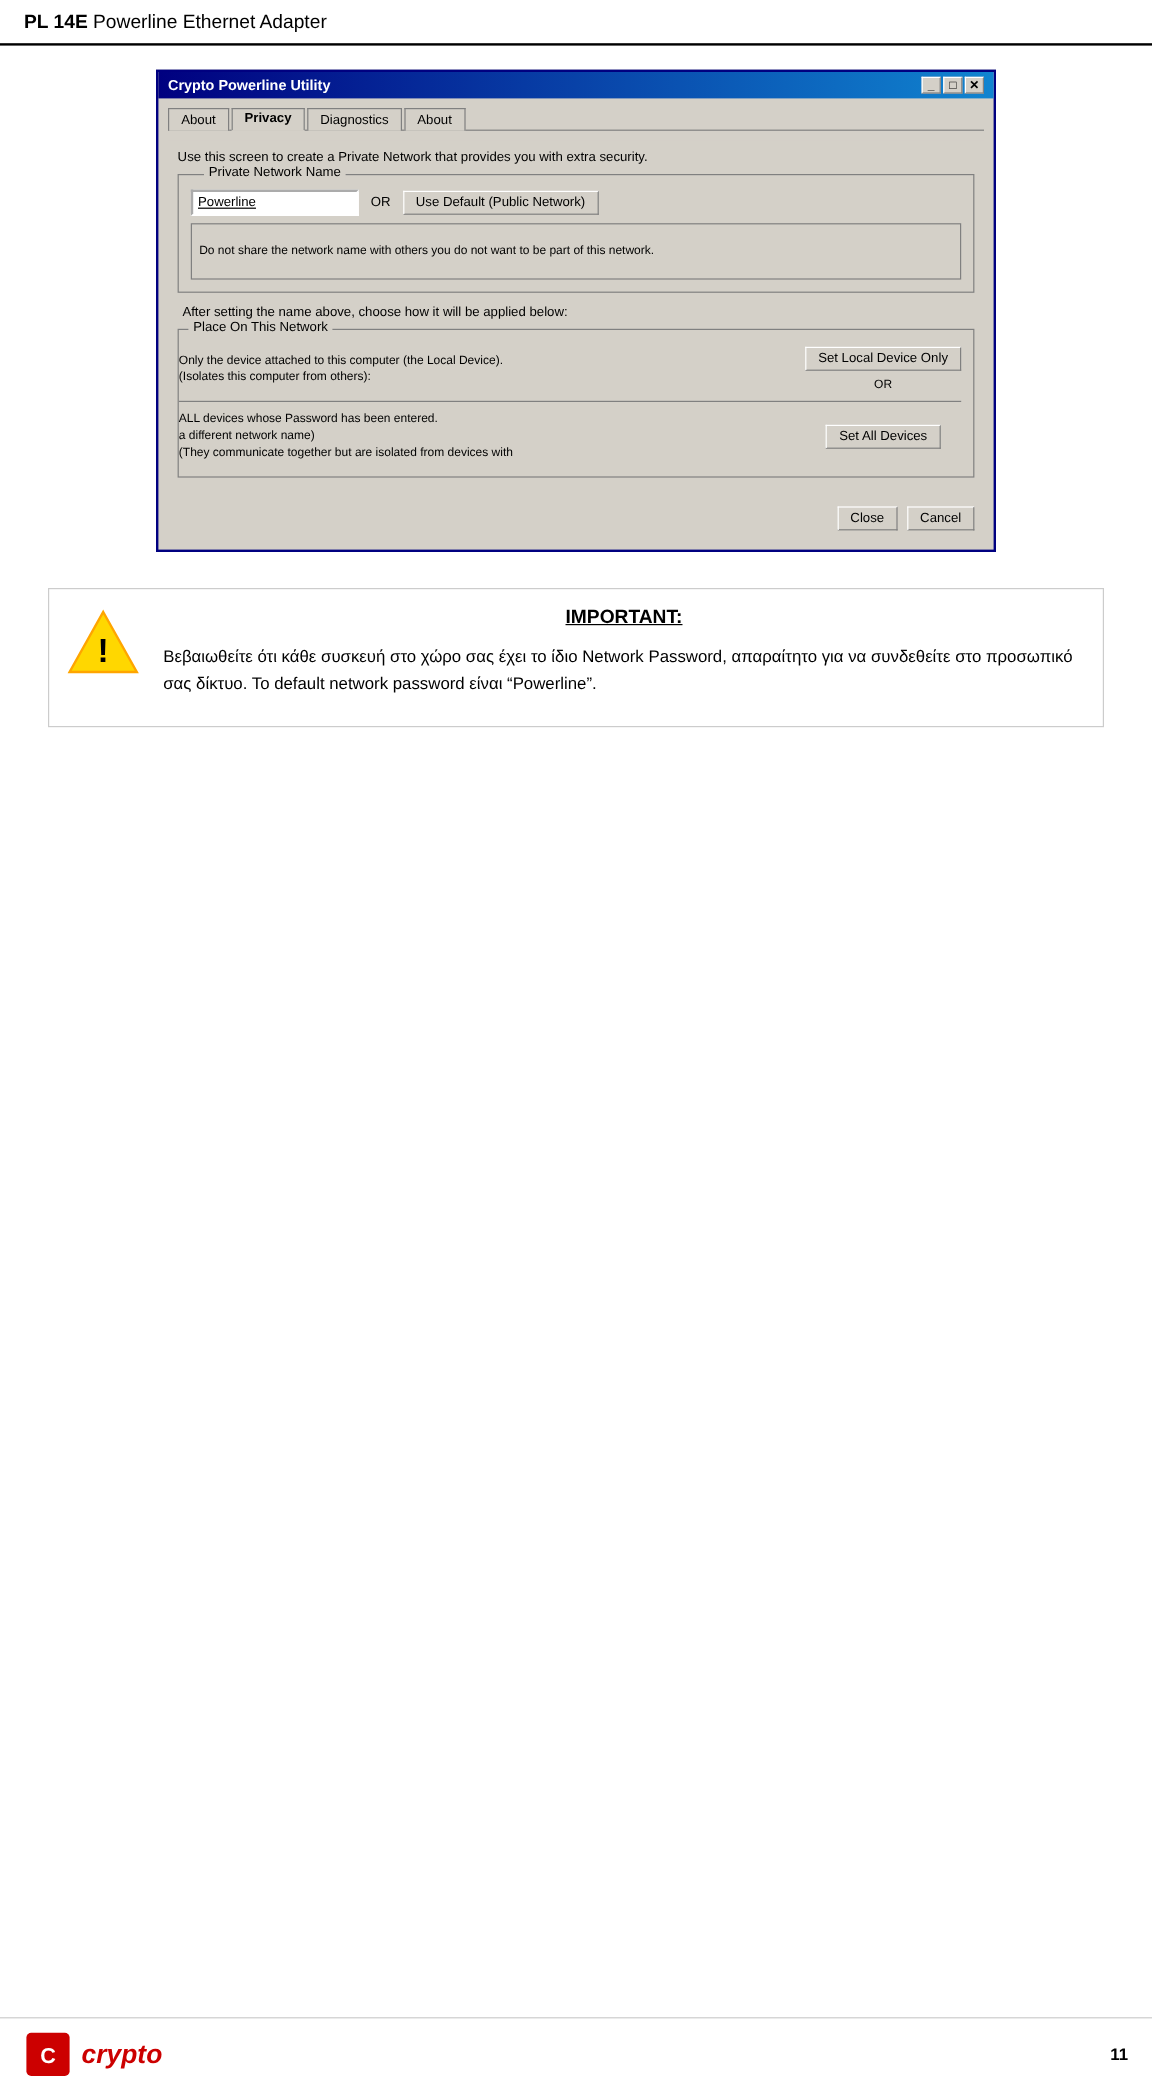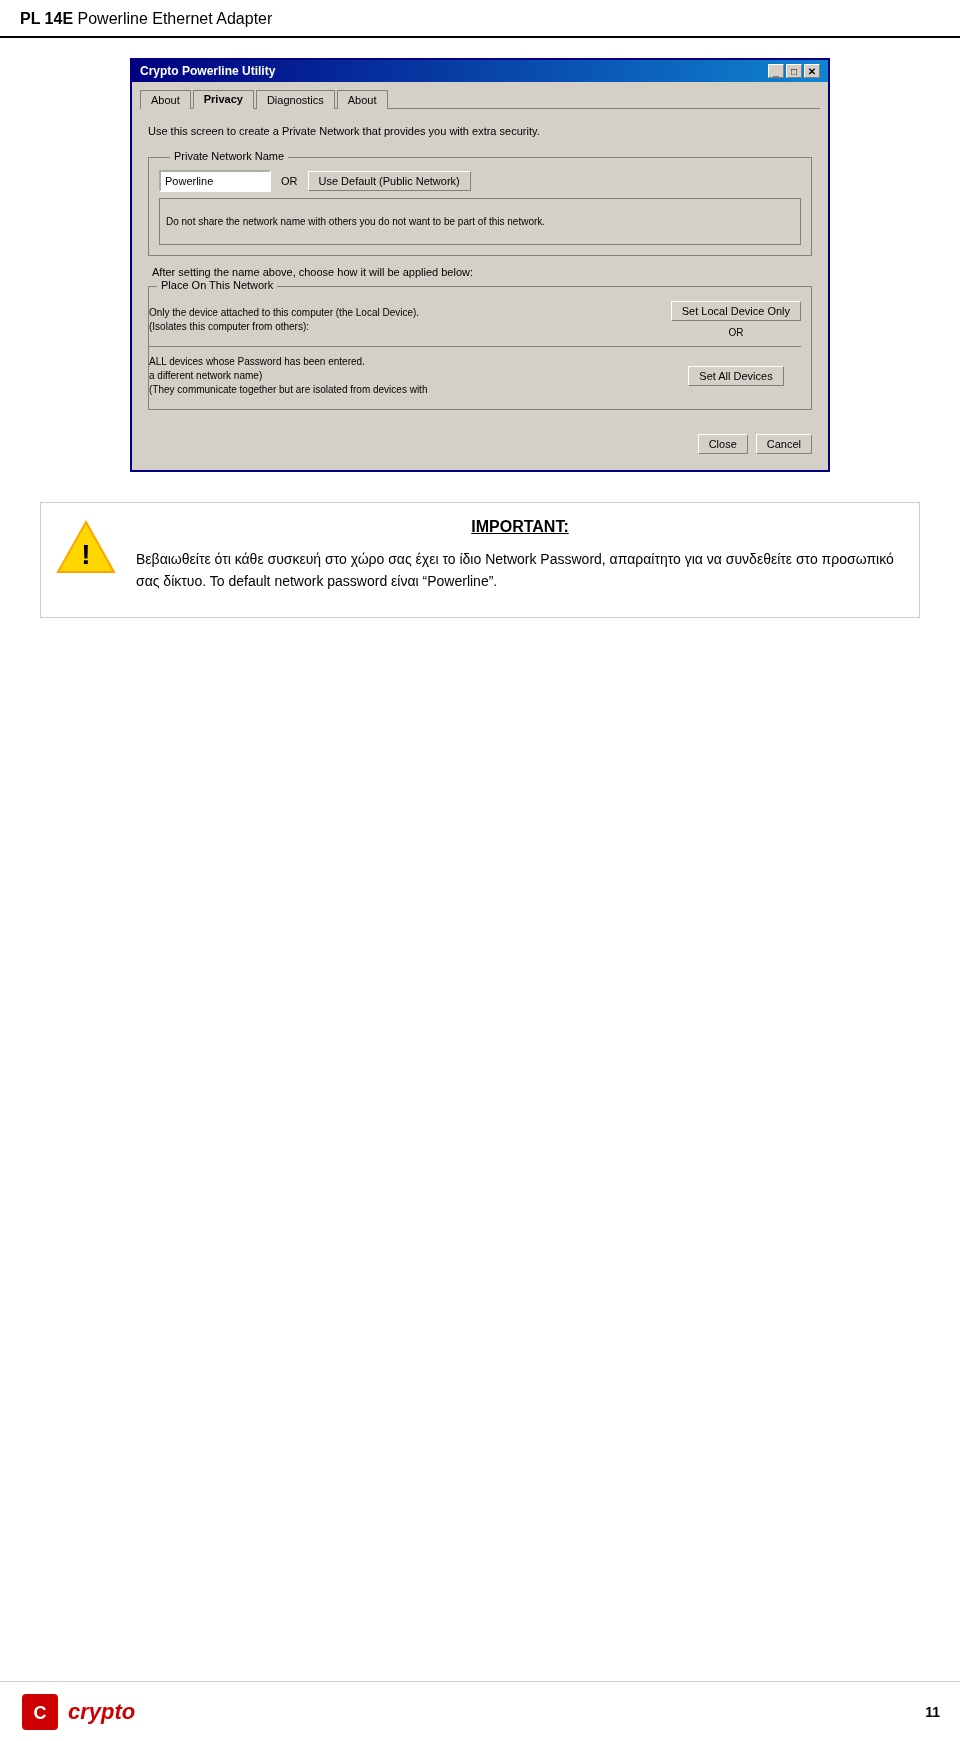--- a/index.html
+++ b/index.html
@@ -106,21 +106,21 @@
     }
 
     
     .tab-content {
       background: #d4d0c8;
       padding: 8px;
     }
 
     .info-text {
       font-size: 11px;
-      margin-bottom: 20px;
+      margin-bottom: 8px;
     }
 
     
     .groupbox {
       border: 1px solid #808080;
       padding: 8px 10px 10px 10px;
       margin-bottom: 10px;
       position: relative;
       background: #d4d0c8;
     }
@@ -140,23 +140,24 @@
       gap: 10px;
       margin-top: 4px;
       margin-bottom: 6px;
     }
 
     .text-input {
       border: 2px inset #fff;
       background: white;
       padding: 2px 4px;
       font-size: 11px;
-      width: 112px;
+      width: 140px;
       height: 22px;
       font-family: Arial;
+      text-decoration: underline;
     }
 
     .or-text {
       font-size: 11px;
     }
 
     .win-button {
       background: #d4d0c8;
       border: 1px solid;
       border-color: #fff #808080 #808080 #fff;

